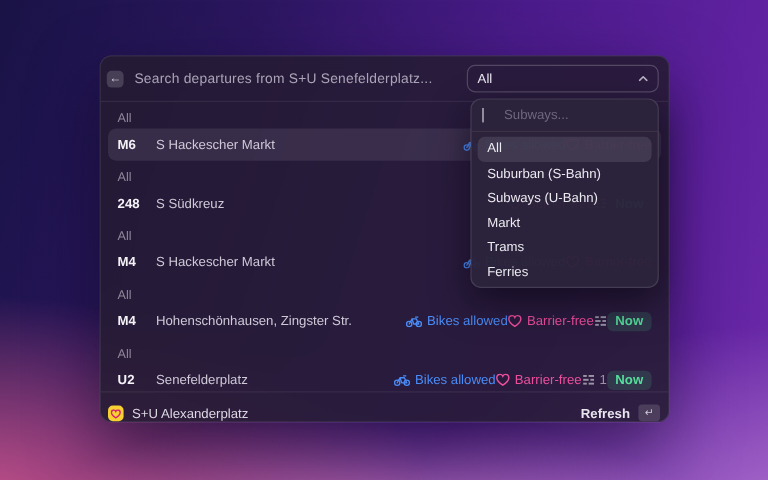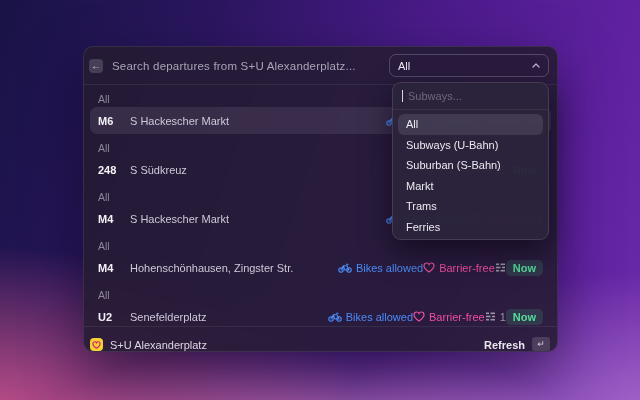--- a/index.html
+++ b/index.html
@@ -47,39 +47,39 @@
     align-items:center;justify-content:center;flex:0 0 auto;}
   .footer-station{flex:1;font-size:11px;color:#dcd8e3;}
   .refresh{font-size:11px;font-weight:bold;color:#e8e5ee;}
   .key-badge{width:18px;height:14px;border-radius:3px;background:rgba(255,255,255,0.14);
     color:#cfcad8;font-size:9px;display:flex;align-items:center;justify-content:center;}
   .panel{
     position:absolute;left:392px;top:82px;width:157px;height:158px;box-sizing:border-box;
     background:rgba(43,35,59,0.97);border:1px solid rgba(255,255,255,0.12);border-radius:9px;
     box-shadow:0 12px 30px rgba(5,2,15,0.55);z-index:5;overflow:hidden;
   }
-  .panel-input{height:26px;display:flex;align-items:center;padding:0 9px;gap:5px;}
+  .panel-input{height:26px;display:flex;align-items:center;padding:0 9px;gap:17px;}
   .cursor{width:1px;height:12px;background:#d8d3e0;}
   .panel-placeholder{font-size:11px;color:#6f687e;}
   .options{padding:4px 5px;}
   .option{height:20.5px;display:flex;align-items:center;padding:0 8px;border-radius:6px;
     font-size:11px;color:#eceaf1;}
   .option.selected{background:rgba(255,255,255,0.1);}
   svg{display:block;}
 </style>
 </head>
 <body>
 
 <div class="window">
 
   <div class="header">
     <div class="back-btn">
       <span>←</span>
     </div>
-    <div class="search-text">Search departures from S+U Alexanderplatz...</div>
+    <div class="search-text">Search departures from S+U Senefelderplatz...</div>
     <div class="select">
       <span>All</span>
       <span>
         <svg width="8" height="5" viewBox="0 0 8 5">
             <polyline points="1,4 4,1 7,4" fill="none" stroke="#b8b2c4" stroke-width="1.3" stroke-linecap="round" stroke-linejoin="round"></polyline>
           </svg>
       </span>
     </div>
   </div>
   <div class="hdivider"></div>
@@ -264,19 +264,19 @@
 </div>
 
 <div class="panel">
   <div class="panel-input">
     <span class="cursor"></span>
     <span class="panel-placeholder">Subways...</span>
   </div>
   <div class="hdivider"></div>
   <div class="options">
     <div class="option selected">All</div>
+    <div class="option">Suburban (S-Bahn)</div>
     <div class="option">Subways (U-Bahn)</div>
-    <div class="option">Suburban (S-Bahn)</div>
     <div class="option">Markt</div>
     <div class="option">Trams</div>
     <div class="option">Ferries</div>
   </div>
 </div>
 
 </body></html>

